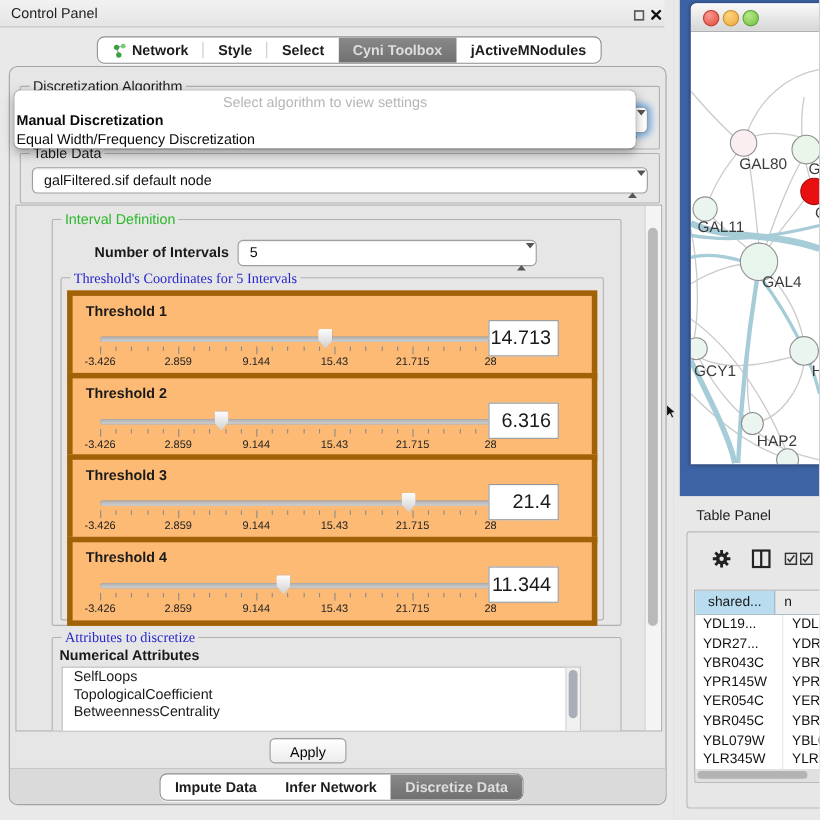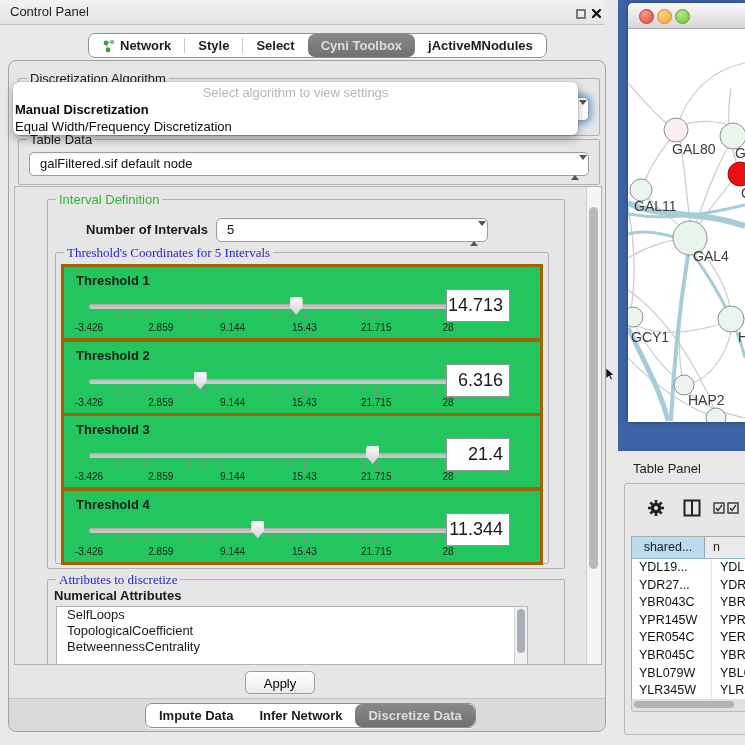--- a/index.html
+++ b/index.html
@@ -7,21 +7,21 @@
         font-family:"Liberation Sans",sans-serif;font-size:13px;color:#1a1a1a;
         background:#e8e8e8;}
   
   #control-panel{position:absolute;left:0;top:0;width:612px;height:745px;background:#e9e9e9;border-right:1px solid #bcbcbc;}
   #titlebar{position:absolute;left:0;top:0;right:8px;height:24px;background:linear-gradient(#f2f2f2,#e4e4e4);border-bottom:1px solid #bfbfbf;}
   #titlebar .t{position:absolute;left:10px;top:4px;font-size:13px;color:#222;}
   .tb-icon{position:absolute;top:7px;cursor:default;}
   
   .segbar{position:absolute;display:flex;height:23px;background:#fff;border:1px solid #8f8f8f;border-radius:7px;overflow:hidden;box-shadow:0 1px 0 rgba(255,255,255,.7);}
   .seg{display:flex;align-items:center;justify-content:center;padding:8px 13px;font-weight:700;font-size:13px;color:#1c1c1c;white-space:nowrap;}
-  .seg.sel{background:linear-gradient(#898989,#707070);color:#dedede;border-radius:7px;}
+  .seg.sel{background:linear-gradient(#898989,#707070);color:#dedede;}
   .segsep{width:1px;background:#c9c9c9;margin:4px 0;}
   
   #outerbox{position:absolute;left:8px;top:60px;width:596px;height:670px;background:#e6e6e6;border:1px solid #a3a3a3;border-radius:8px;}
   #tabwell{position:absolute;left:0;right:0;bottom:0;height:32px;background:#dadada;border-top:1px solid #c4c4c4;border-radius:0 0 8px 8px;}
   
   .groupbox{position:absolute;border:1px solid #b1b1b1;border-radius:2px;}
   .gb-label{position:absolute;top:-8px;left:8px;background:#e6e6e6;padding:0 3px;font-size:13px;}
   .gb-blue{color:#2727cc;font-family:Liberation Serif, serif;}
   .gb-green{color:#2db82d;}
   .gb-dark{color:#1a1a1a;}
@@ -34,21 +34,21 @@
   
   #algo-popup{position:absolute;left:13px;top:82px;width:565px;height:53px;background:#fff;border-radius:6px;box-shadow:0 4px 10px rgba(0,0,0,.35),0 0 1px rgba(0,0,0,.4);z-index:60;}
   #algo-popup .hint{text-align:center;color:#b6b6b6;padding-top:3px;height:16px;}
   #algo-popup .opt{padding-left:2px;height:17px;line-height:17px;color:#0a0a0a;}
   #algo-popup .opt.first{font-weight:700;}
   
   #scrollarea{position:absolute;left:14px;top:186px;width:586px;height:477px;background:#e6e6e6;border:1px solid #b3b3b3;overflow:hidden;}
   #vscroll{position:absolute;right:0;top:0;bottom:0;width:14px;background:#f4f4f4;border-left:1px solid #cfcfcf;}
   #vscroll .thumb{position:absolute;left:2px;top:20px;width:9px;height:362px;background:#b9b9b9;border-radius:5px;}
   
-  .thr-box{position:absolute;left:5px;right:5px;height:71px;background:#22c55e;border:3px solid #a16207;}
+  .thr-box{position:absolute;left:5px;right:5px;height:71px;background:#fdba74;border:5px solid #a16207;}
   .thr-label{position:absolute;left:12px;top:6px;font-weight:700;font-size:13px;}
   .thr-track{position:absolute;left:25px;right:92px;top:37px;height:5px;border-radius:3px;background:linear-gradient(#aeaeae,#d2d2d2);box-shadow:inset 0 0 1px #8b8b8b;}
   .thr-thumb{position:absolute;top:-7px;width:13px;height:18px;background:linear-gradient(#fdfdfd,#cfcfcf);clip-path:polygon(8% 0,92% 0,100% 12%,100% 55%,50% 100%,0 55%,0 12%);filter:drop-shadow(0 0 1px #6f6f6f);}
   .thr-ticks{position:absolute;left:25px;right:92px;top:46px;height:7px;}
   .thr-ticks i{position:absolute;width:1px;background:#8a8a8a;top:0;}
   .thr-ticklabels{position:absolute;left:25px;right:92px;top:55px;height:12px;font-size:10px;color:#222;}
   .thr-ticklabels span{position:absolute;transform:translateX(-50%);white-space:nowrap;}
   .thr-value{position:absolute;right:30px;top:22px;width:56px;height:31px;background:#fff;border:1px solid #969696;text-align:right;line-height:31px;padding-right:6px;font-size:18px;}
   
   #attr-list{position:absolute;left:8px;top:26px;width:470px;height:110px;background:#fff;border:1px solid #b5b5b5;}

